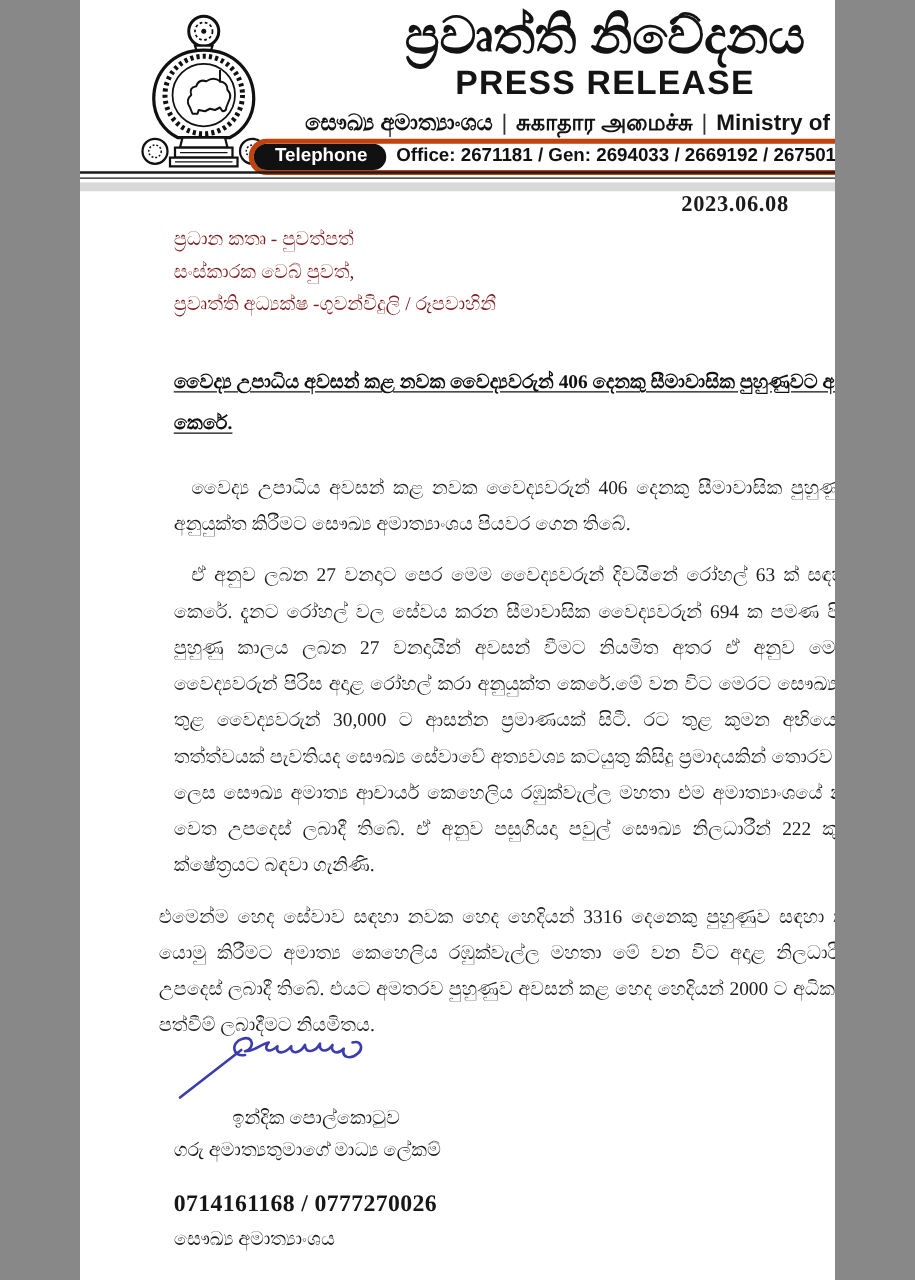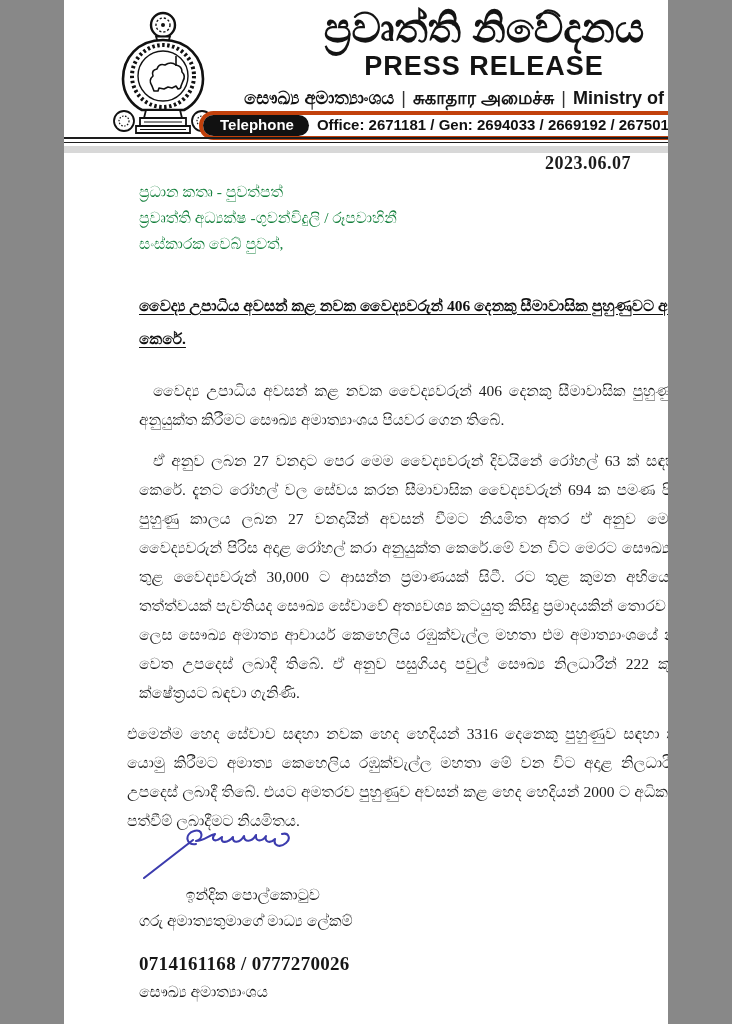--- a/index.html
+++ b/index.html
@@ -46,21 +46,21 @@
     border-top:2px solid #1d1d1d; border-bottom:1px solid #1d1d1d;
   }
   .band-gray { position:absolute; left:0; top:146px; width:732px; height:7px; }
   
   .date {
     position:absolute; right:37px; top:153px;
     font-size:18px; font-weight:bold; letter-spacing:0.5px;
   }
   .recipients {
     position:absolute; left:75px; top:179px;
-    font-size:15.5px; line-height:26px; color:#15803d;
+    font-size:15.5px; line-height:26px; color:#7f1d1d;
   }
   .subject {
     position:absolute; left:75px; top:289px; width:592px;
     font-size:15.5px; font-weight:bold; line-height:33px;
     text-decoration:underline; text-underline-offset:3px;
     color:#111;
   }
   .body-text {
     position:absolute; left:75px; top:376px; width:588px;
     font-size:15.5px; line-height:29px; text-align:justify; color:#1e1e1e;
@@ -121,26 +121,26 @@
   </div>
 
   <div class="phone-bar">
     <span class="phone-label">Telephone</span>
     <span class="phone-numbers">Office: 2671181 / Gen: 2694033 / 2669192 / 2675011 / 2675449 / Fax: 2689540</span>
   </div>
 
   <div class="rule-double"></div>
   <div class="band-gray" id="gray-band" style="background: rgb(216, 216, 216);"></div>
 
-  <div class="date">2023.06.07</div>
+  <div class="date">2023.06.08</div>
 
   <div class="recipients">
     <div>ප්‍රධාන කතෘ - පුවත්පත්</div>
+    <div>සංස්කාරක වෙබ් පුවත්,</div>
     <div>ප්‍රවෘත්ති අධ්‍යක්ෂ -ගුවන්විදුලි / රූපවාහිනී</div>
-    <div>සංස්කාරක වෙබ් පුවත්,</div>
   </div>
 
   <div class="subject">වෛද්‍ය උපාධිය අවසන් කළ නවක වෛද්‍යවරුන් 406 දෙනකු සීමාවාසික පුහුණුවට අනුයුක්ත කෙරේ.</div>
 
   <div class="body-text">
     <p class="para-indent">වෛද්‍ය උපාධිය අවසන් කළ නවක වෛද්‍යවරුන් 406 දෙනකු සීමාවාසික පුහුණුව සඳහා අනුයුක්ත කිරීමට සෞඛ්‍ය අමාත්‍යාංශය පියවර ගෙන තිබේ.</p>
     <p class="para-indent">ඒ අනුව ලබන 27 වනදාට පෙර මෙම වෛද්‍යවරුන් දිවයිනේ රෝහල් 63 ක් සඳහා යොමු කෙරේ. දැනට රෝහල් වල සේවය කරන සීමාවාසික වෛද්‍යවරුන් 694 ක පමණ පිරිසකගේ පුහුණු කාලය ලබන 27 වනදායින් අවසන් වීමට නියමිත අතර ඒ අනුව මෙම නවක වෛද්‍යවරුන් පිරිස අදාළ රෝහල් කරා අනුයුක්ත කෙරේ.මේ වන විට මෙරට සෞඛ්‍ය පද්ධතිය තුළ වෛද්‍යවරුන් 30,000 ට ආසන්න ප්‍රමාණයක් සිටී. රට තුළ කුමන අභියෝගාත්මක තත්ත්වයක් පැවතියද සෞඛ්‍ය සේවාවේ අත්‍යවශ්‍ය කටයුතු කිසිදු ප්‍රමාදයකින් තොරව සිදු කරන ලෙස සෞඛ්‍ය අමාත්‍ය ආචාර්ය කෙහෙලිය රඹුක්වැල්ල මහතා එම අමාත්‍යාංශයේ නිලධාරීන් වෙත උපදෙස් ලබාදී තිබේ. ඒ අනුව පසුගියදා පවුල් සෞඛ්‍ය නිලධාරීන් 222 කු සෞඛ්‍ය ක්ෂේත්‍රයට බඳවා ගැනිණි.</p>
     <p class="para-outdent">එමෙන්ම හෙද සේවාව සඳහා නවක හෙද හෙදියන් 3316 දෙනෙකු පුහුණුව සඳහා කඩිනමින් යොමු කිරීමට අමාත්‍ය කෙහෙලිය රඹුක්වැල්ල මහතා මේ වන විට අදාළ නිලධාරීන් වෙත උපදෙස් ලබාදී තිබේ. එයට අමතරව පුහුණුව අවසන් කළ හෙද හෙදියන් 2000 ට අධික පිරිසකට පත්වීම් ලබාදීමට නියමිතය.</p>
   </div>
 

